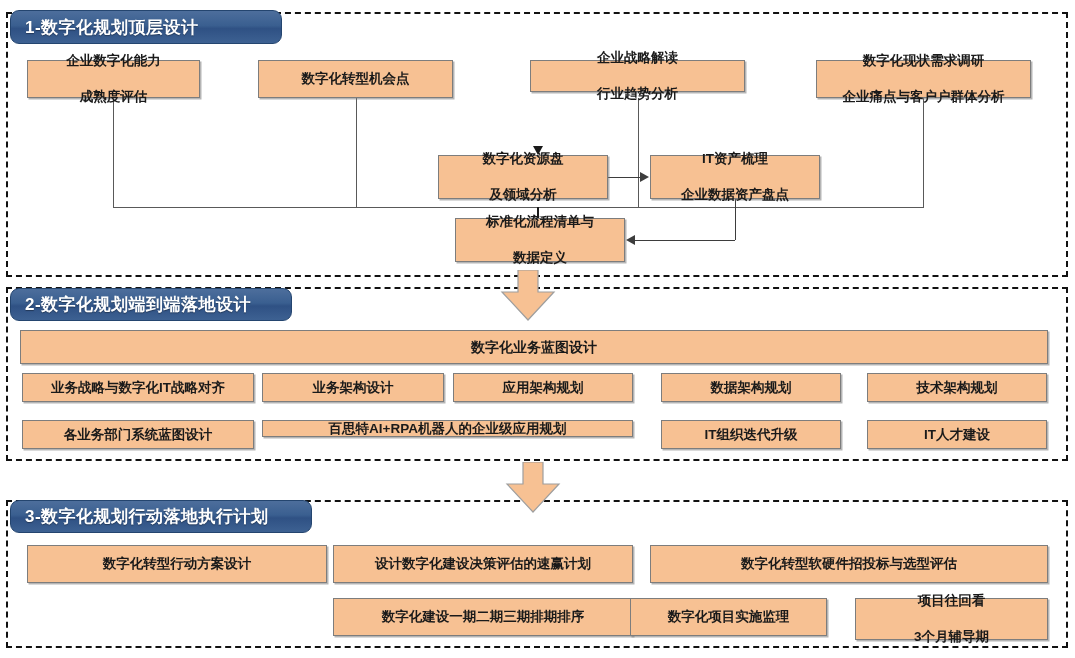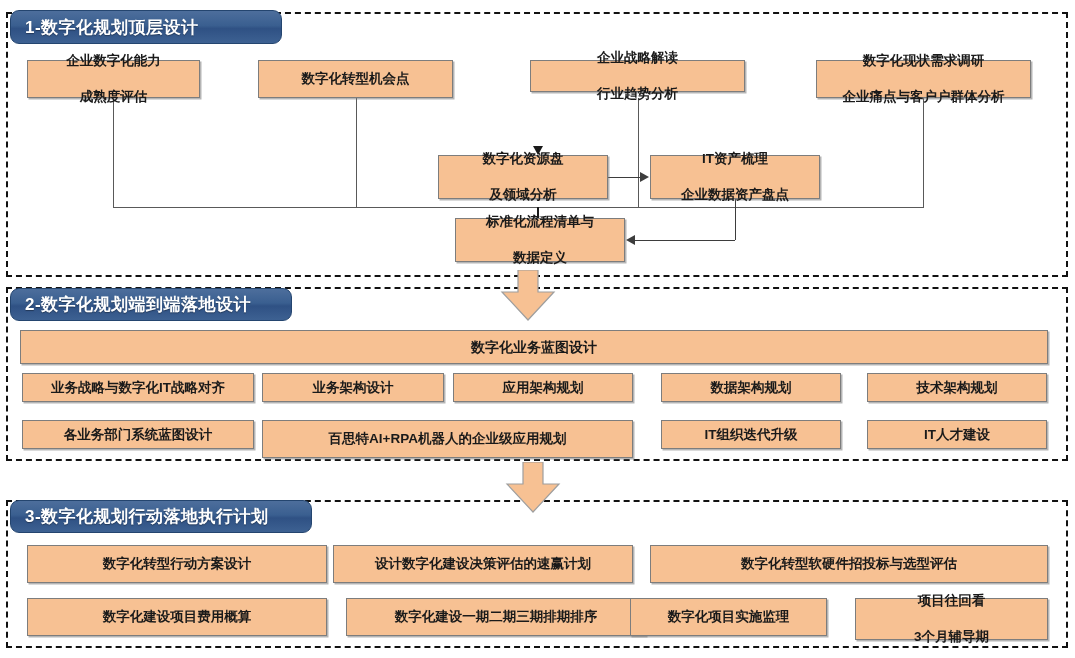--- a/index.html
+++ b/index.html
@@ -205,21 +205,21 @@
   <div class="obox" style="left:661px; top:373px; width:180px; height:29px;">
     <span>数据架构规划</span>
   </div>
   <div class="obox" style="left:867px; top:373px; width:180px; height:29px;">
     <span>技术架构规划</span>
   </div>
 
   <div class="obox" style="left:22px; top:420px; width:232px; height:29px;">
     <span>各业务部门系统蓝图设计</span>
   </div>
-  <div class="obox" style="left:262px; top:420px; width:371px; height:38px;">
+  <div class="obox" style="left:262px; top:420px; width:371px; height:17px;">
     <span>百思特AI+RPA机器人的企业级应用规划</span>
   </div>
   <div class="obox" style="left:661px; top:420px; width:180px; height:29px;">
     <span>IT组织迭代升级</span>
   </div>
   <div class="obox" style="left:867px; top:420px; width:180px; height:29px;">
     <span>IT人才建设</span>
   </div>
 
   <div class="block-arrow" style="left:505px; top:462px;">
@@ -237,24 +237,21 @@
   <div class="obox" style="left:27px; top:545px; width:300px; height:38px;justify-content:flex-end;">
     <span>数字化转型行动方案设计</span>
   </div>
   <div class="obox" style="left:333px; top:545px; width:300px; height:38px;">
     <span>设计数字化建设决策评估的速赢计划</span>
   </div>
   <div class="obox" style="left:650px; top:545px; width:398px; height:38px;">
     <span>数字化转型软硬件招投标与选型评估</span>
   </div>
 
-  <div class="obox" style="left:27px; top:598px; width:300px; height:38px;">
-    <span>数字化建设项目费用概算</span>
-  </div>
-  <div class="obox" style="left:333px; top:598px; width:300px; height:38px;margin-left:13px;">
+  <div class="obox" style="left:333px; top:598px; width:300px; height:38px;">
     <span>数字化建设一期二期三期排期排序</span>
   </div>
   <div class="obox" style="left:630px; top:598px; width:197px; height:38px;">
     <span>数字化项目实施监理</span>
   </div>
   <div class="obox" style="left:855px; top:598px; width:193px; height:42px;align-items:center;">
     <span>
       <span>项目往回看</span><br>
       <span>3个月辅导期</span>
     </span>

